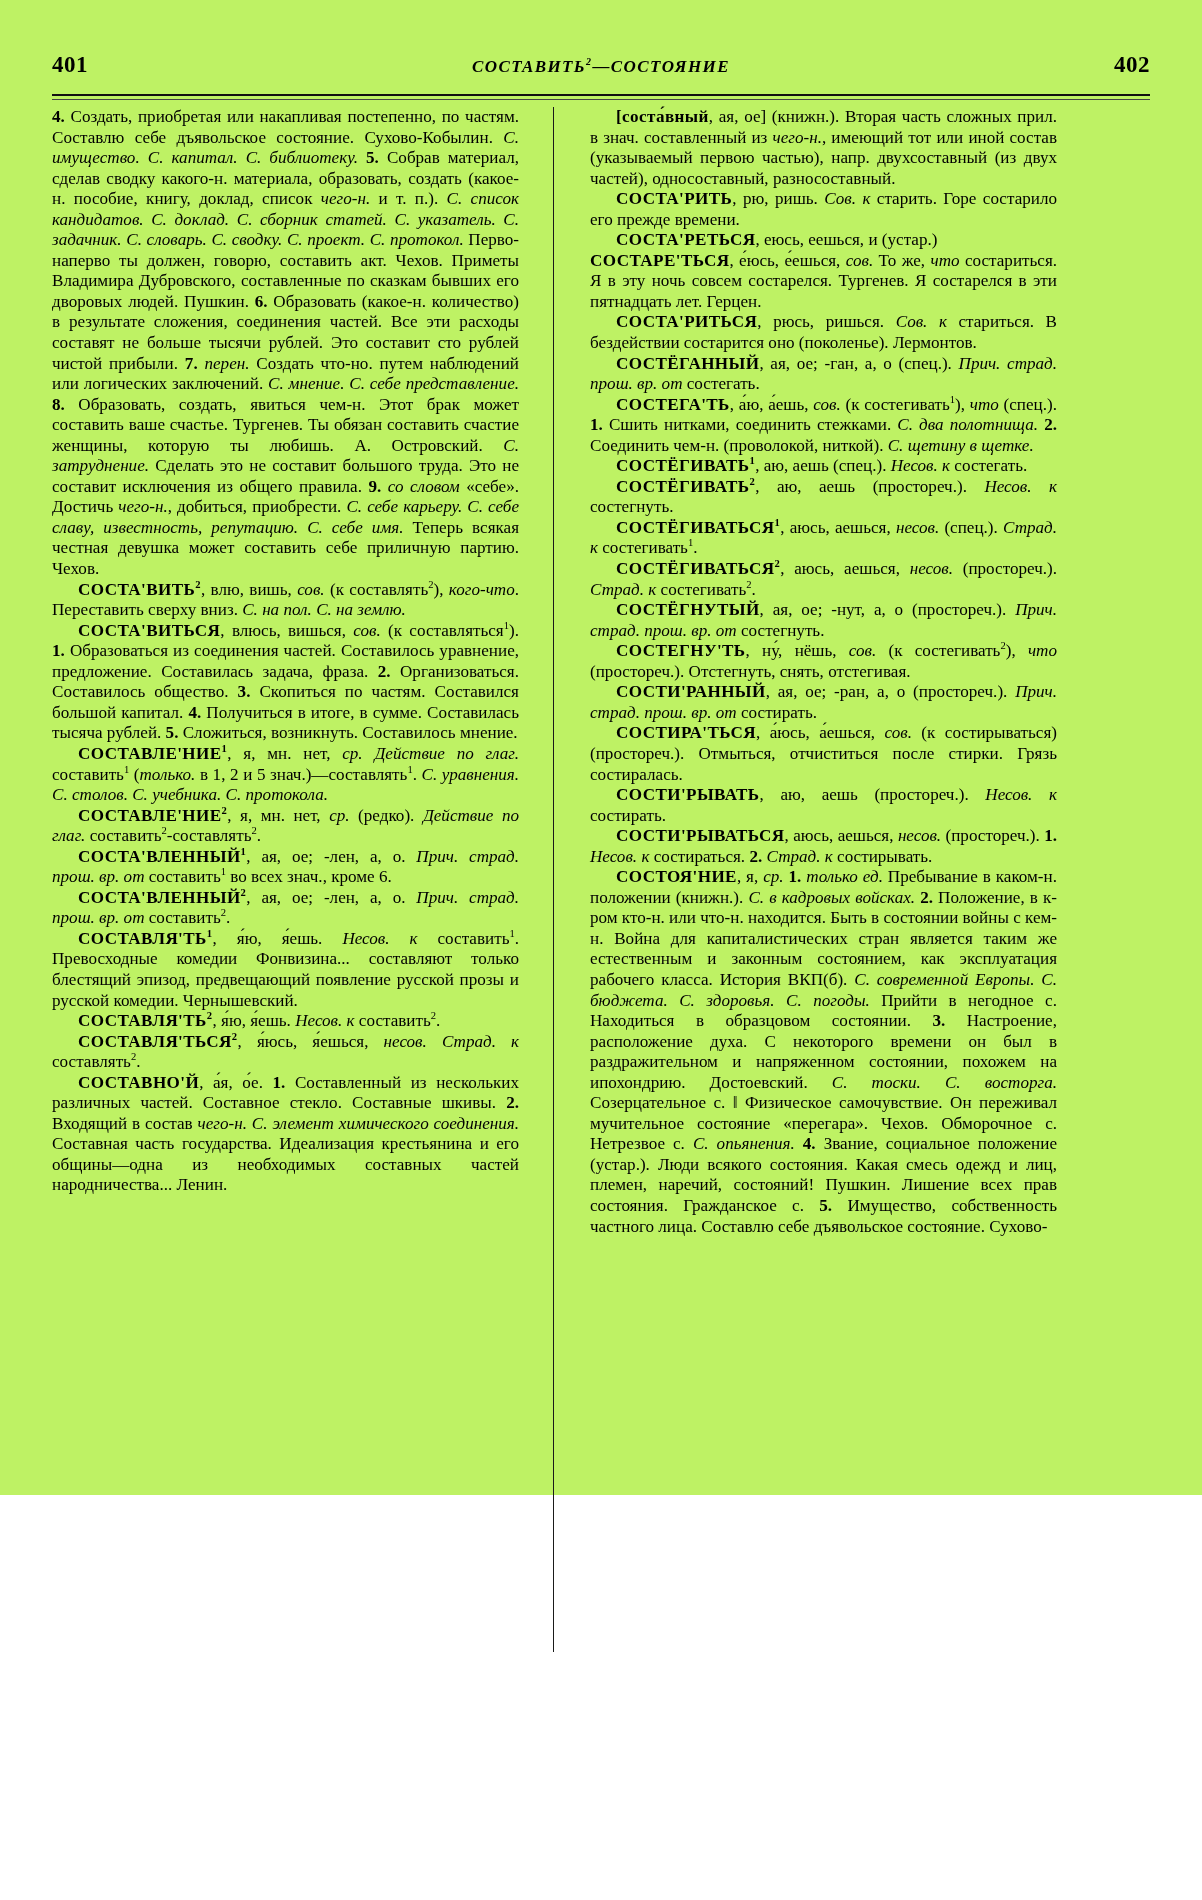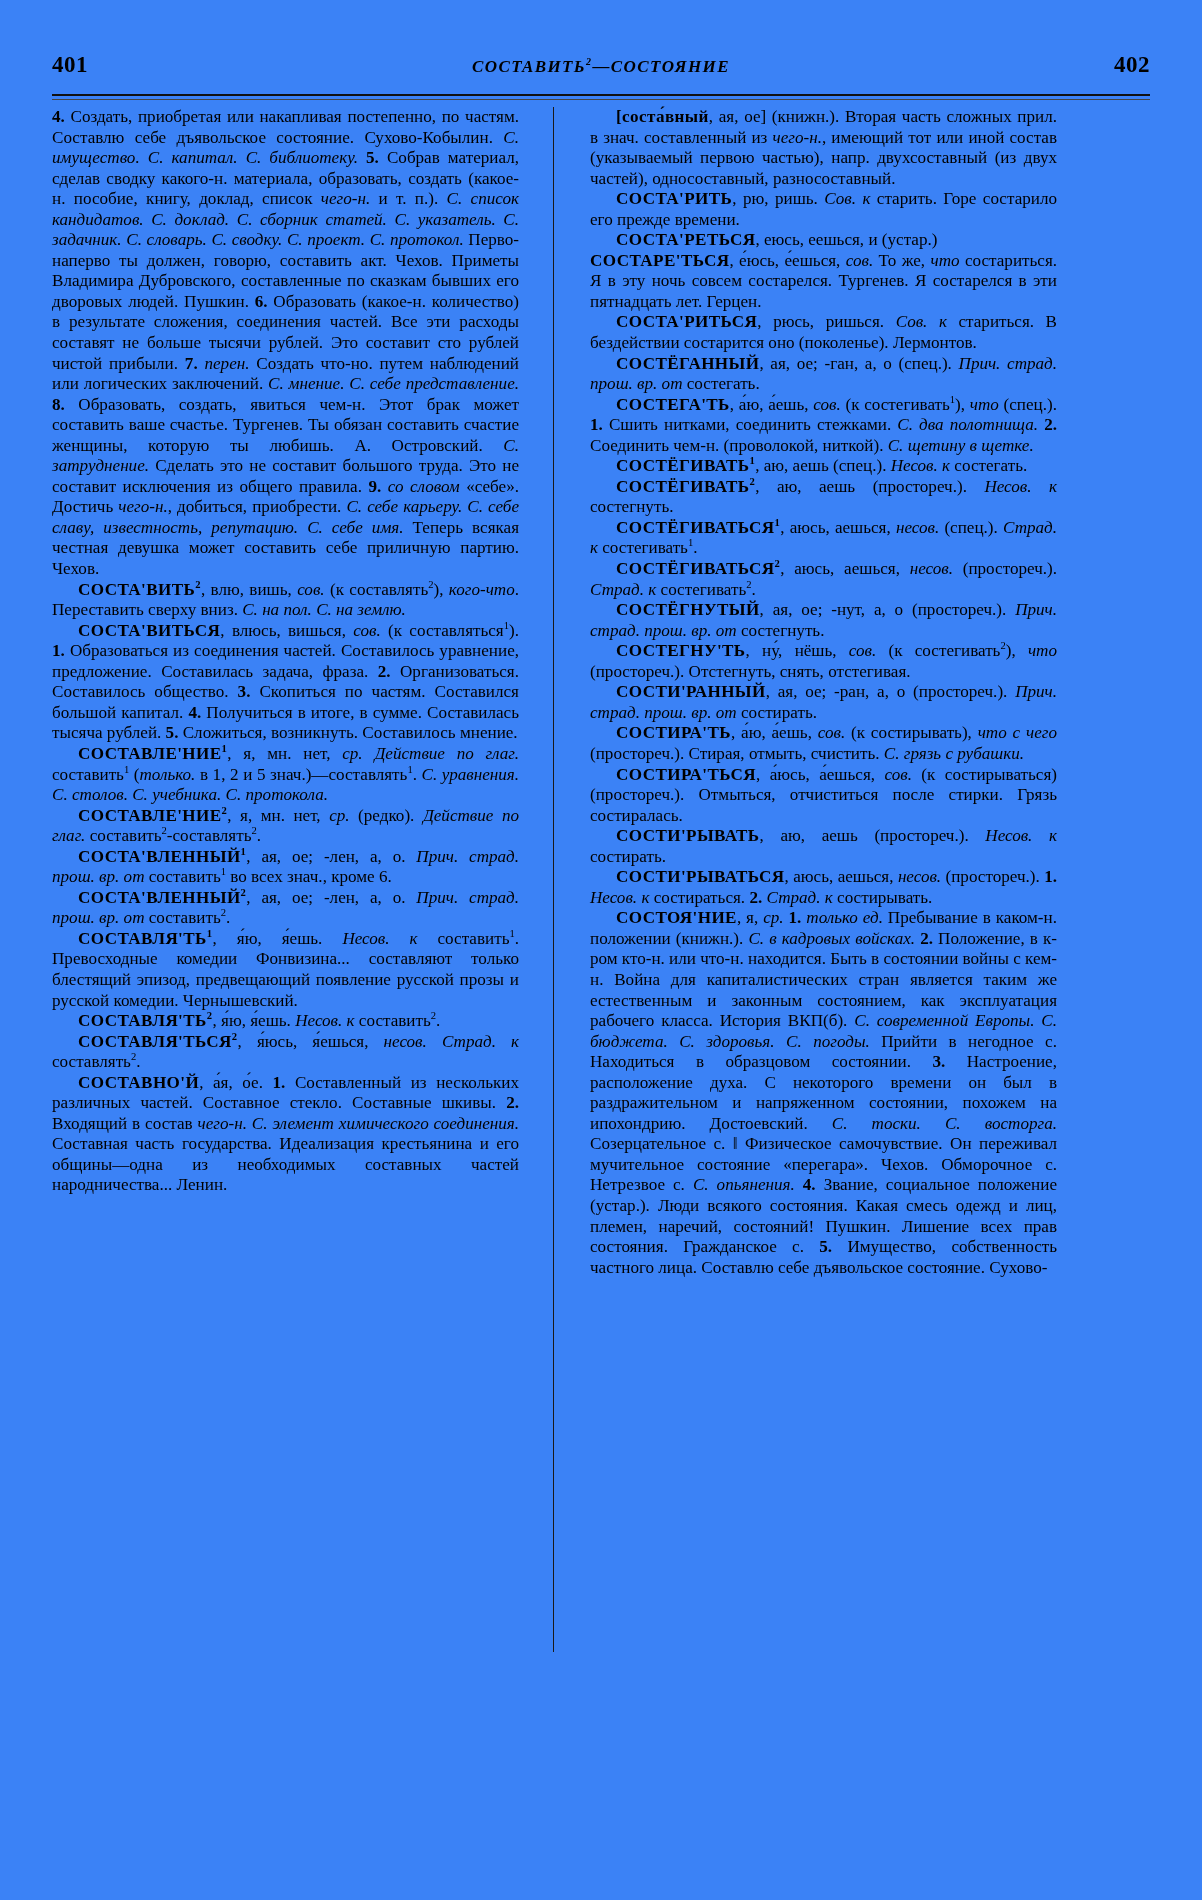--- a/index.html
+++ b/index.html
@@ -10,22 +10,22 @@
   body {
     width: 1202px;
     height: 1900px;
     font-family: "Liberation Serif", "DejaVu Serif", serif;
     color: #000000;
     overflow: hidden;
   }
   .page {
     position: relative;
     width: 1202px;
-    height: 1900px;
-    background: #3b82f6;
+    height: 1495px;
+    background: #bef264;
     box-sizing: border-box;
     padding: 0;
   }
   
   .header {
     position: absolute;
     left: 52px;
     right: 52px;
     top: 52px;
     height: 32px;
@@ -134,21 +134,20 @@
         <p class="ind"><span class="hw">СОСТА'РИТЬСЯ</span>, рюсь, ришься. <i>Сов. к</i> стариться. В бездействии состарится оно (поколенье). Лермонтов.</p>
         <p class="ind"><span class="hw">СОСТЁГАННЫЙ</span>, ая, ое; -ган, а, о (спец.). <i>Прич. страд. прош. вр. от</i> состегать.</p>
         <p class="ind"><span class="hw">СОСТЕГА'ТЬ</span>, а́ю, а́ешь, <i>сов.</i> (к состегивать<sup>1</sup>), <i>что</i> (спец.). <b>1.</b> Сшить нитками, соединить стежками. <i>С. два полотнища.</i> <b>2.</b> Соединить чем-н. (проволокой, ниткой). <i>С. щетину в щетке.</i></p>
         <p class="ind"><span class="hw">СОСТЁГИВАТЬ<sup>1</sup></span>, аю, аешь (спец.). <i>Несов. к</i> состегать.</p>
         <p class="ind"><span class="hw">СОСТЁГИВАТЬ<sup>2</sup></span>, аю, аешь (простореч.). <i>Несов. к</i> состегнуть.</p>
         <p class="ind"><span class="hw">СОСТЁГИВАТЬСЯ<sup>1</sup></span>, аюсь, аешься, <i>несов.</i> (спец.). <i>Страд. к</i> состегивать<sup>1</sup>.</p>
         <p class="ind"><span class="hw">СОСТЁГИВАТЬСЯ<sup>2</sup></span>, аюсь, аешься, <i>несов.</i> (простореч.). <i>Страд. к</i> состегивать<sup>2</sup>.</p>
         <p class="ind"><span class="hw">СОСТЁГНУТЫЙ</span>, ая, ое; -нут, а, о (простореч.). <i>Прич. страд. прош. вр. от</i> состегнуть.</p>
         <p class="ind"><span class="hw">СОСТЕГНУ'ТЬ</span>, ну́, нёшь, <i>сов.</i> (к состегивать<sup>2</sup>), <i>что</i> (простореч.). Отстегнуть, снять, отстегивая.</p>
         <p class="ind"><span class="hw">СОСТИ'РАННЫЙ</span>, ая, ое; -ран, а, о (простореч.). <i>Прич. страд. прош. вр. от</i> состирать.</p>
-        <p class="ind"><span class="hw">СОСТИРА'ТЬ</span>, а́ю, а́ешь, <i>сов.</i> (к состирывать), <i>что с чего</i> (простореч.). Стирая, отмыть, счистить. <i>С. грязь с рубашки.</i></p>
         <p class="ind"><span class="hw">СОСТИРА'ТЬСЯ</span>, а́юсь, а́ешься, <i>сов.</i> (к состирываться) (простореч.). Отмыться, отчиститься после стирки. Грязь состиралась.</p>
         <p class="ind"><span class="hw">СОСТИ'РЫВАТЬ</span>, аю, аешь (простореч.). <i>Несов. к</i> состирать.</p>
         <p class="ind"><span class="hw">СОСТИ'РЫВАТЬСЯ</span>, аюсь, аешься, <i>несов.</i> (простореч.). <b>1.</b> <i>Несов. к</i> состираться. <b>2.</b> <i>Страд. к</i> состирывать.</p>
         <p class="ind"><span class="hw">СОСТОЯ'НИЕ</span>, я, <i>ср.</i> <b>1.</b> <i>только ед.</i> Пребывание в каком-н. положении (книжн.). <i>С. в кадровых войсках.</i> <b>2.</b> Положение, в к-ром кто-н. или что-н. находится. Быть в состоянии войны с кем-н. Война для капиталистических стран является таким же естественным и законным состоянием, как эксплуатация рабочего класса. История ВКП(б). <i>С. современной Европы.</i> <i>С. бюджета.</i> <i>С. здоровья.</i> <i>С. погоды.</i> Прийти в негодное с. Находиться в образцовом состоянии. <b>3.</b> Настроение, расположение духа. С некоторого времени он был в раздражительном и напряженном состоянии, похожем на ипохондрию. Достоевский. <i>С. тоски.</i> <i>С. восторга.</i> Созерцательное с. ‖ Физическое самочувствие. Он переживал мучительное состояние «перегара». Чехов. Обморочное с. Нетрезвое с. <i>С. опьянения.</i> <b>4.</b> Звание, социальное положение (устар.). Люди всякого состояния. Какая смесь одежд и лиц, племен, наречий, состояний! Пушкин. Лишение всех прав состояния. Гражданское с. <b>5.</b> Имущество, собственность частного лица. Составлю себе дъявольское состояние. Сухово-</p>
       </div>
   </div>
 
 </div>
 
 </body></html>

